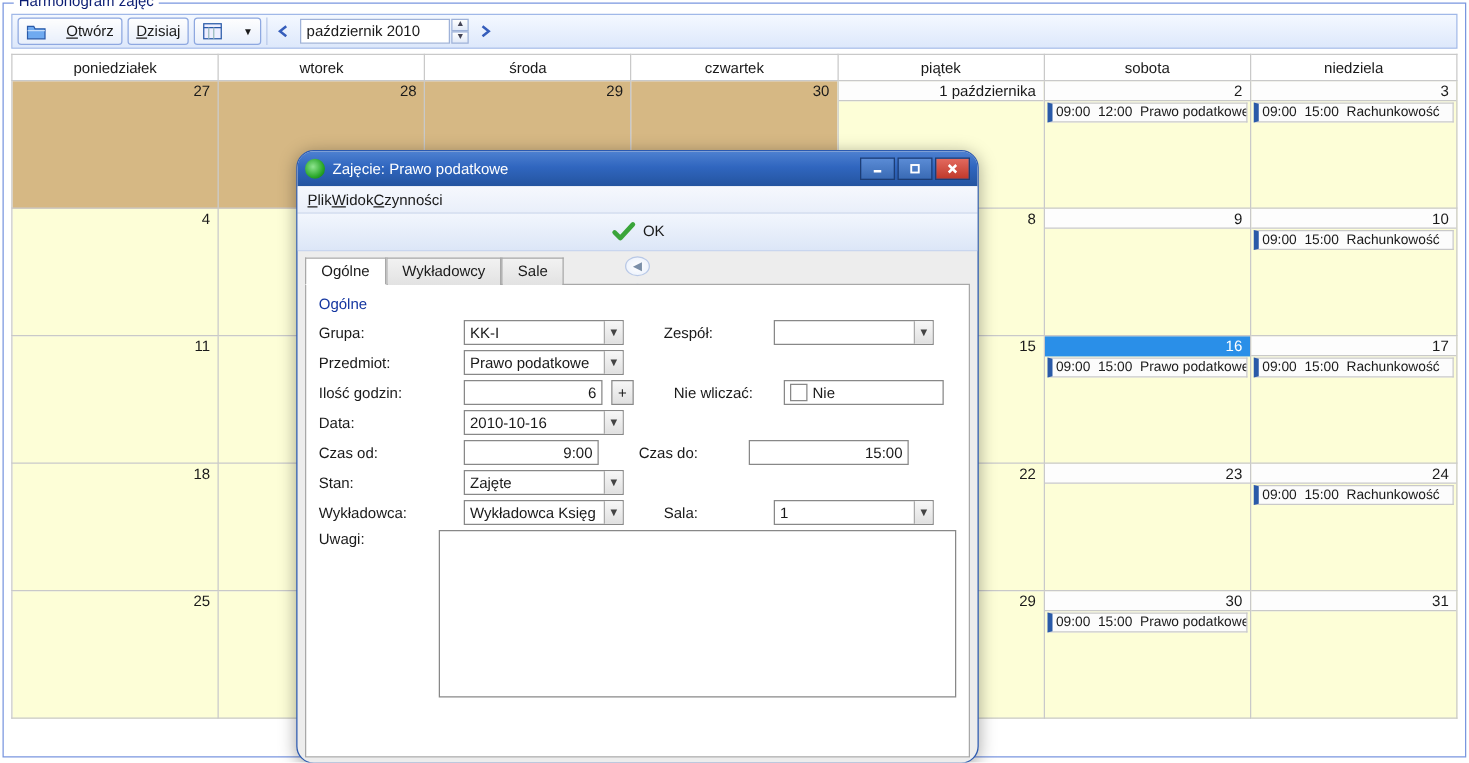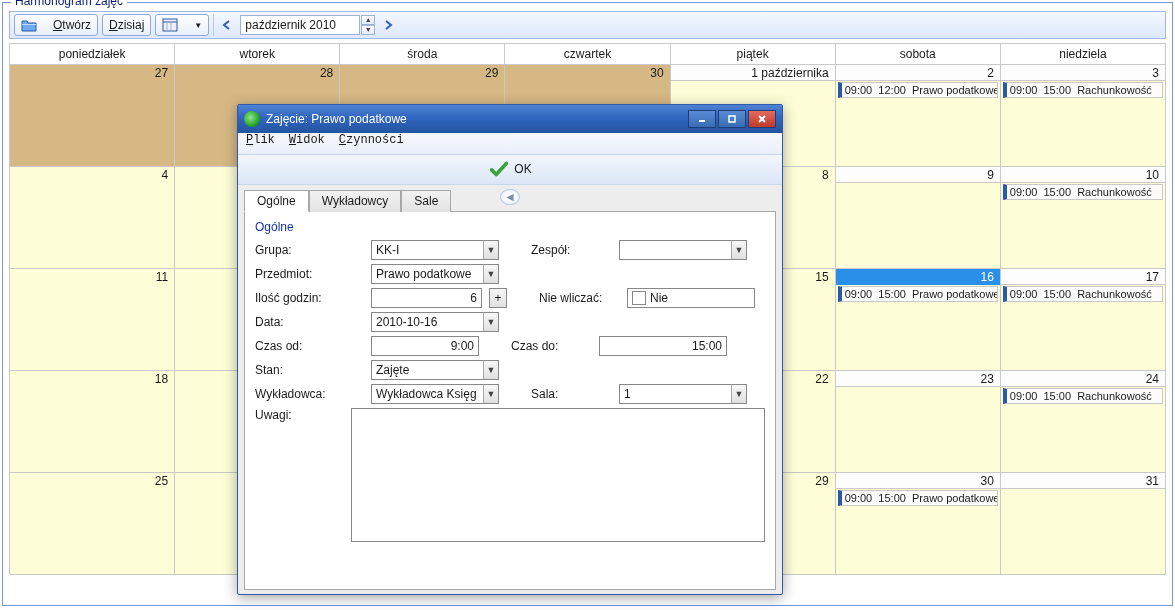--- a/index.html
+++ b/index.html
@@ -125,24 +125,24 @@
     border-left:4px solid #2a5aa8;
     padding:1px 3px;
     font-size:11px;
     white-space:nowrap;
     overflow:hidden;
   }
 
   
   .dialog {
     position:absolute;
-    left:237px; top:104px;
+    left:237px; top:120px;
     width:546px; height:491px;
     border:1px solid #2c5ab0;
-    border-radius:2px;
+    border-radius:14px;
     background:#ededed;
     box-shadow:0 3px 14px rgba(0,0,0,0.35);
     display:flex; flex-direction:column;
     overflow:hidden;
   }
   .dlg-titlebar {
     height:28px;
     background:linear-gradient(#4e81d1,#3066bf 45%,#24549f);
     color:#fff;
     display:flex; align-items:center;
@@ -158,21 +158,21 @@
   .dlg-btns .wb {
     width:28px;height:18px;border:1px solid #1c3d75;
     background:linear-gradient(#5a8bd5,#3a6bb5);
     display:flex;align-items:center;justify-content:center;color:#fff;
   }
   .dlg-btns .wb svg { width:10px;height:10px; }
   .dlg-btns .close { background:linear-gradient(#e36a5e,#c0392b); }
   .dlg-menu {
     height:22px;border-bottom:1px solid #c9d6ef;
     background:linear-gradient(#f6f8fd,#e9effa);
-    display:flex;padding:0 8px; gap:14px;font-family:Liberation Mono, monospace;
+    display:flex;align-items:center; padding:0 8px; 
   }
   .dlg-menu span .u { text-decoration:underline; }
   .dlg-toolbar {
     height:30px;
     background:linear-gradient(#f2f6fd,#dce6f7);
     display:flex;align-items:center;gap:6px;padding:0 6px;
     border-bottom:1px solid #c9d6ef;
     flex-direction:column;
   }
   .okbtn { display:flex;align-items:center;gap:4px;padding:2px 6px;border:1px solid transparent;border-radius:3px;}

